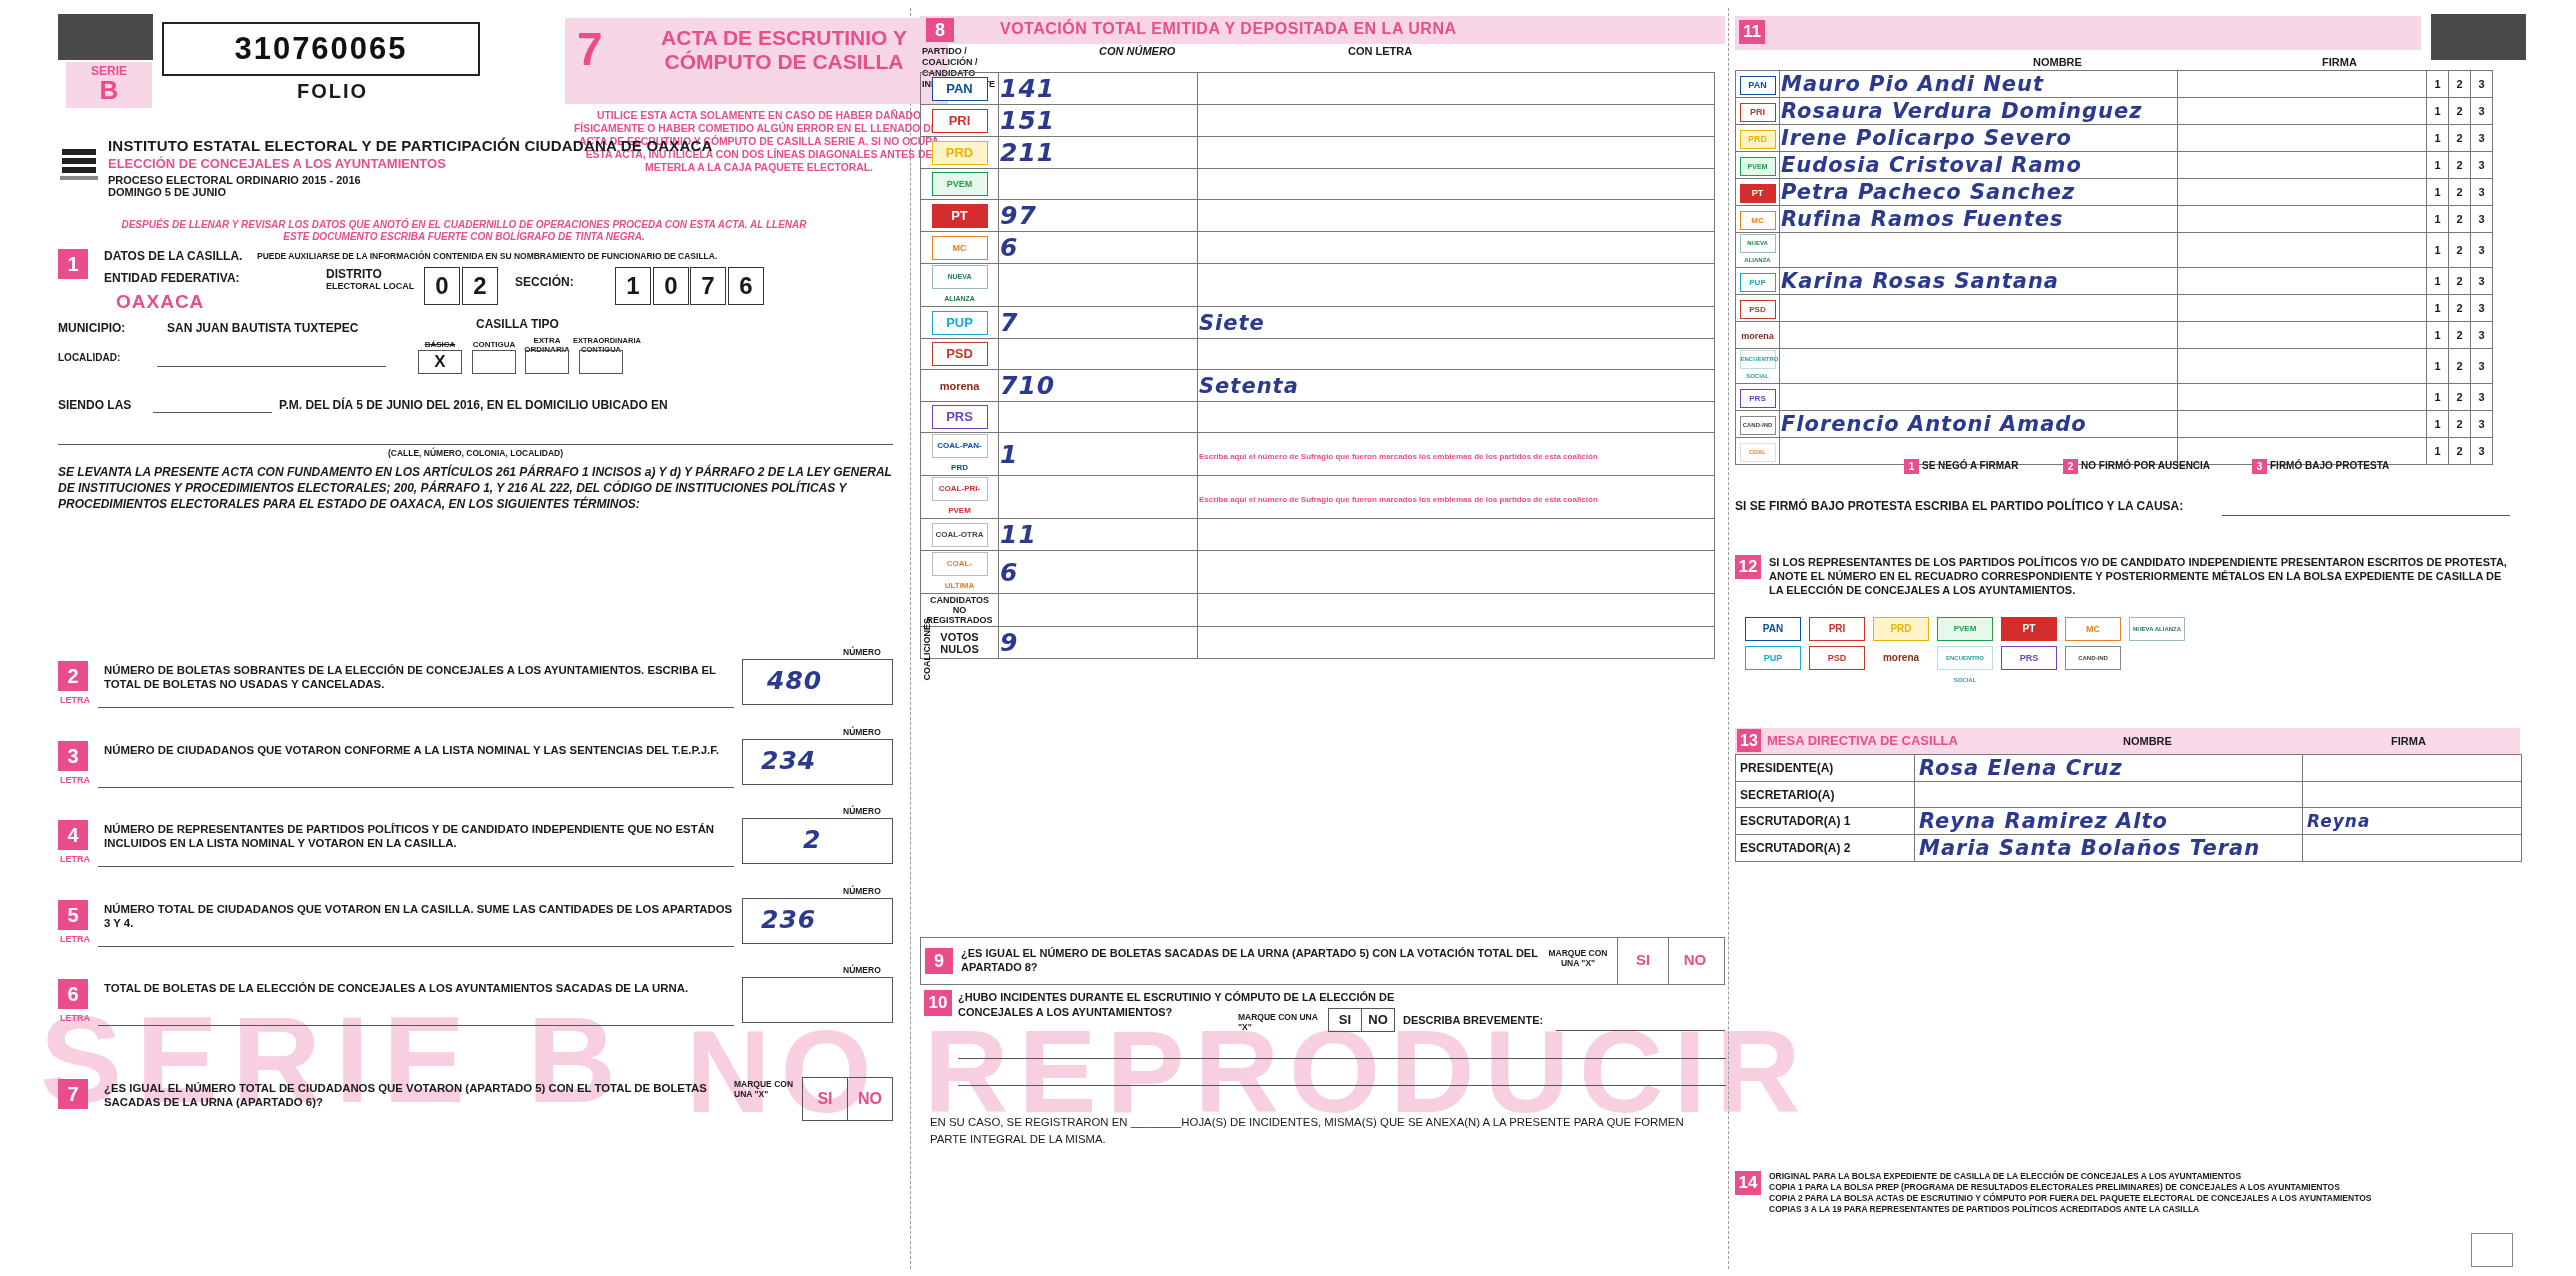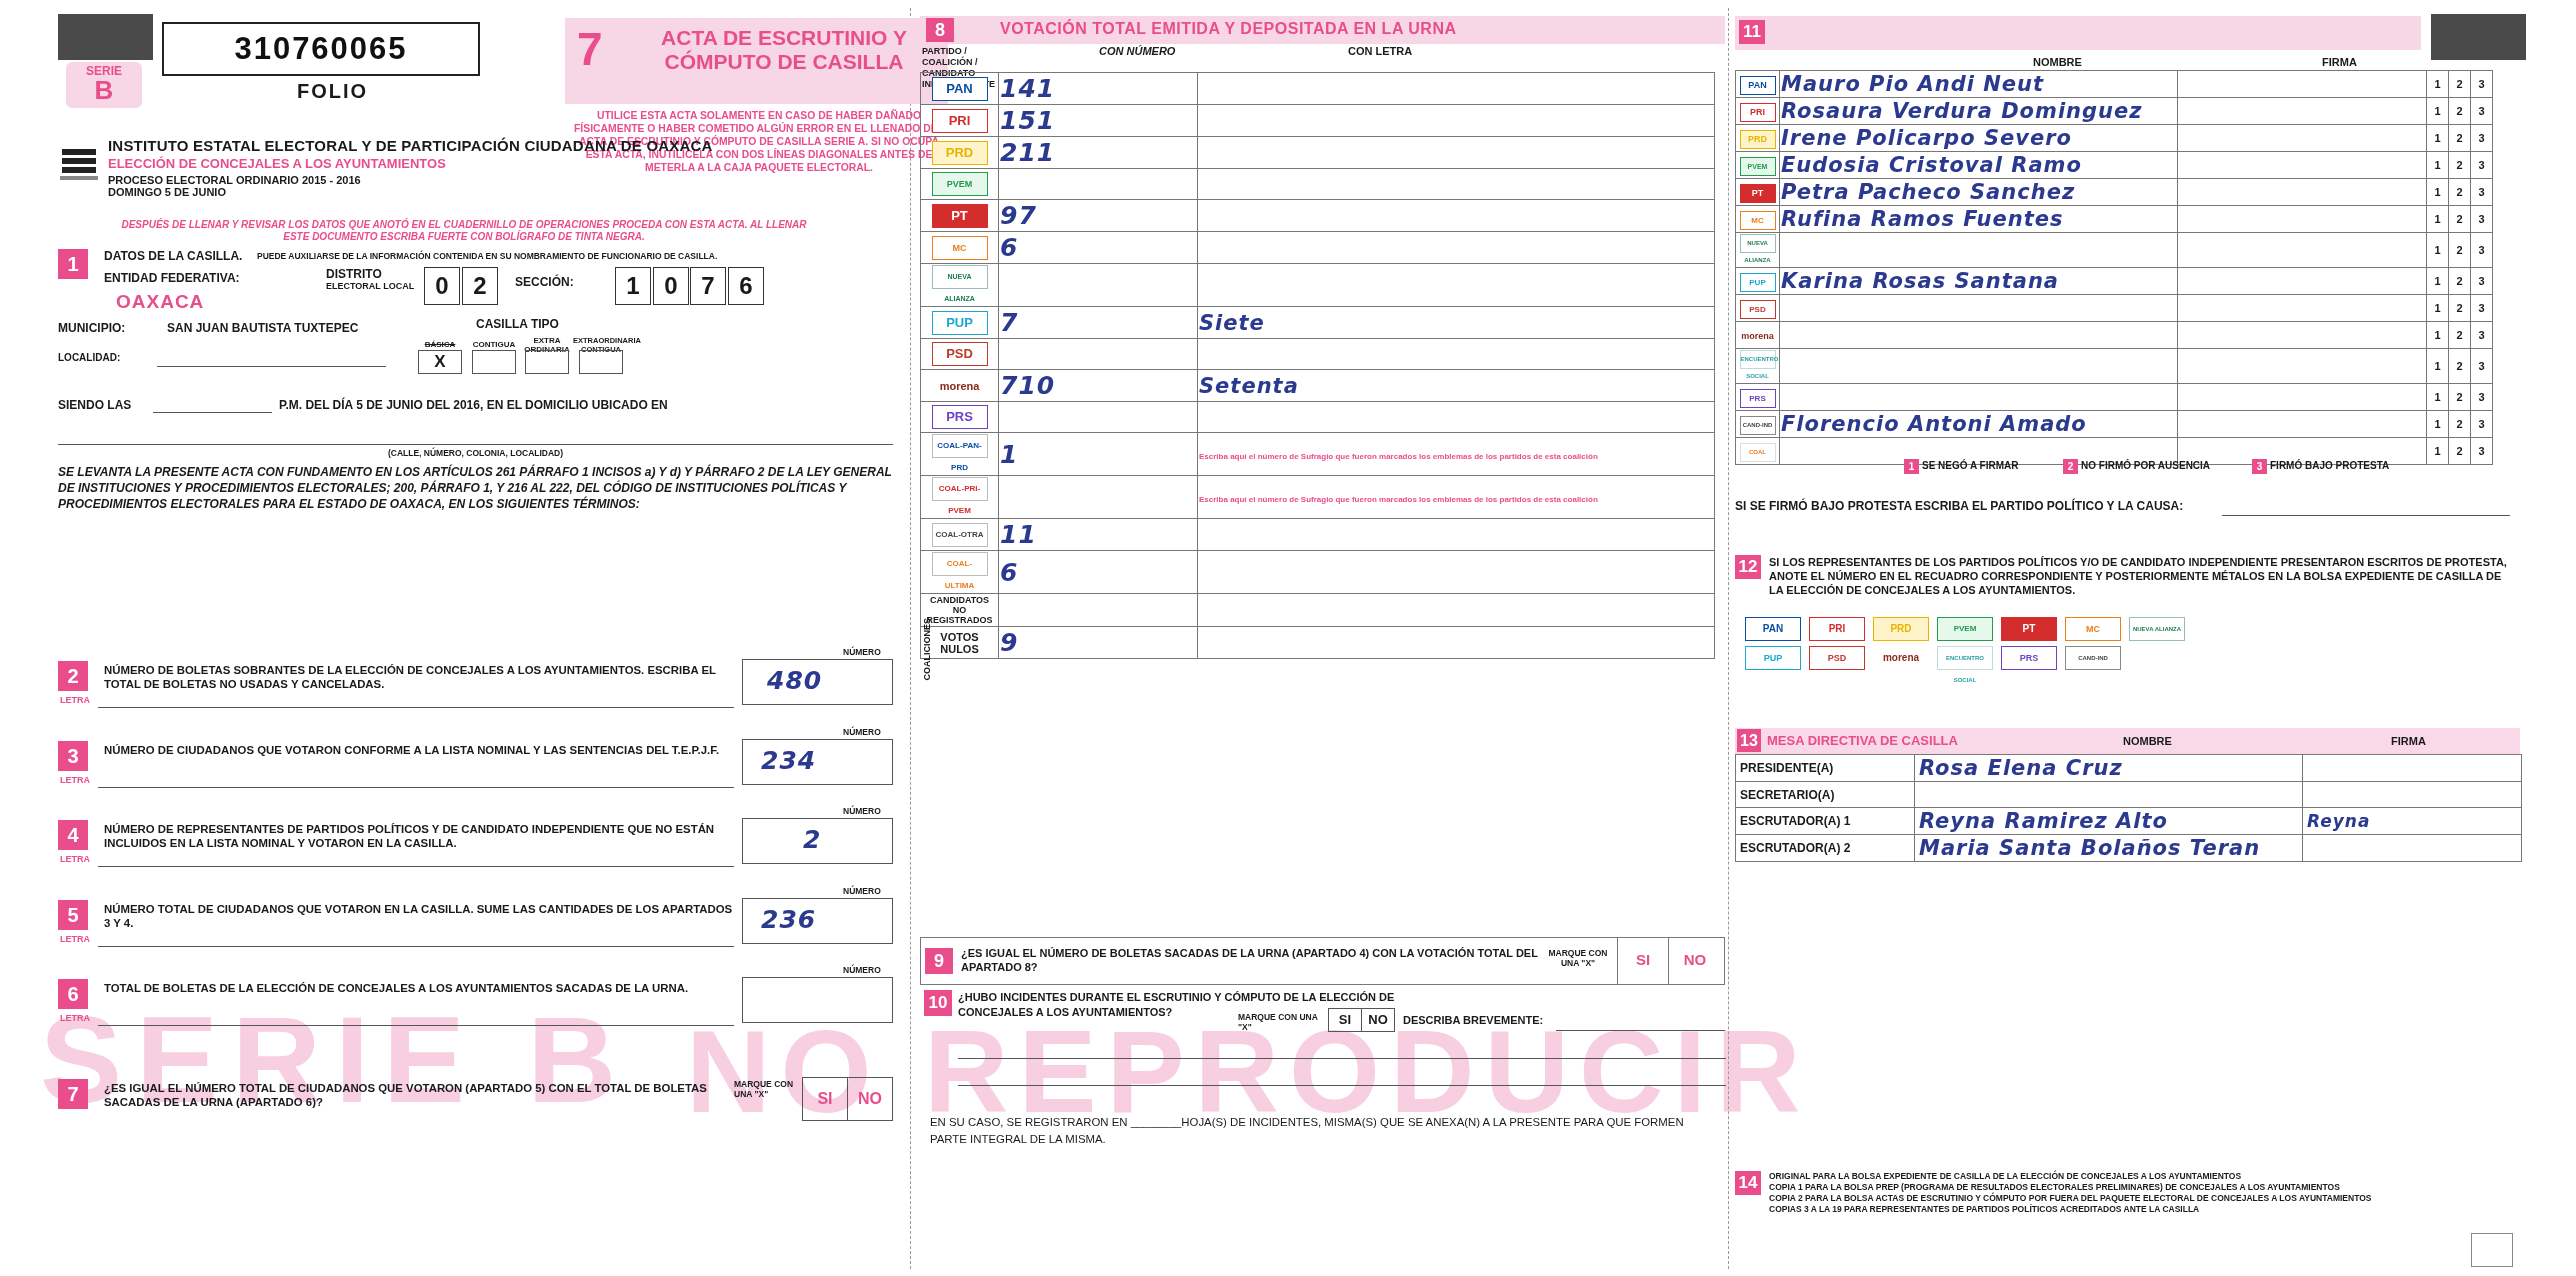--- a/index.html
+++ b/index.html
@@ -63,23 +63,22 @@
   .folio-box {
     position:absolute; left:114px; top:12px; width:318px; height:54px;
     border:2px solid #222; background:#fff;
   }
   .folio-num {
     font-size:31px; font-weight:bold; letter-spacing:2px;
     text-align:center; line-height:50px; color:#111;
   }
   .folio-label { position:absolute; left:249px; top:70px; font-size:20px; font-weight:bold; letter-spacing:2px;}
   .serie-box {
-    position:absolute; left:18px; top:52px; width:76px; height:46px;
+    position:absolute; left:18px; top:52px; width:86px; height:46px;
     background:#f7d6e5;
-    border-radius:6px;
   }
   .serie-t { font-size:12px; font-weight:bold; color:#e94d8b; text-align:center; padding-top:2px;}
   .serie-b { font-size:26px; font-weight:bold; color:#e94d8b; text-align:center; line-height:24px;}
   .blackbar { position:absolute; background:#4a4a4a; }
 
   .acta-head {
     position:absolute; left:517px; top:8px; width:383px; height:86px;
     background:#f7d6e5;
   }
   .acta-7 { position:absolute; left:12px; top:4px; font-size:46px; font-weight:bold; color:#e94d8b; }
@@ -407,21 +406,21 @@
         <td class="numcell"><span class="hand handlg">9</span></td>
         <td class="letcell"></td>
       </tr>
     </tbody>
       </table>
 
     <div class="abs" style="left:2px; top:608px; width:14px; font-size:9px; font-weight:bold; writing-mode:vertical-rl; transform:rotate(180deg);">COALICIONES</div>
 
     <div class="abs" style="left:0px; top:927px; width:805px; height:48px; border:1px solid #777;">
       <div class="secnum" style="position:absolute;left:4px;top:10px;width:28px;height:26px;font-size:18px;">9</div>
-      <div class="abs" style="left:40px; top:8px; width:577px; font-size:11px; font-weight:bold; line-height:14px;">¿ES IGUAL EL NÚMERO DE BOLETAS SACADAS DE LA URNA (APARTADO 4) CON LA VOTACIÓN TOTAL DEL APARTADO 8?</div>
+      <div class="abs" style="left:40px; top:8px; width:577px; font-size:11px; font-weight:bold; line-height:14px;">¿ES IGUAL EL NÚMERO DE BOLETAS SACADAS DE LA URNA (APARTADO 5) CON LA VOTACIÓN TOTAL DEL APARTADO 8?</div>
       <div class="abs" style="left:626px; top:10px; width:62px; font-size:8.5px; font-weight:bold; line-height:10px; text-align:center;">MARQUE CON UNA "X"</div>
       <div class="abs" style="left:696px; top:0px; width:52px; height:46px; border-left:1px solid #777; border-right:1px solid #777;">
         <div class="pink ctr" style="font-size:15px; font-weight:bold; line-height:44px;">SI</div>
       </div>
       <div class="abs" style="left:748px; top:0px; width:52px; height:46px;">
         <div class="pink ctr" style="font-size:15px; font-weight:bold; line-height:44px;">NO</div>
       </div>
     </div>
 
     <div class="abs" style="left:0px; top:976px; width:805px; height:109px;">

